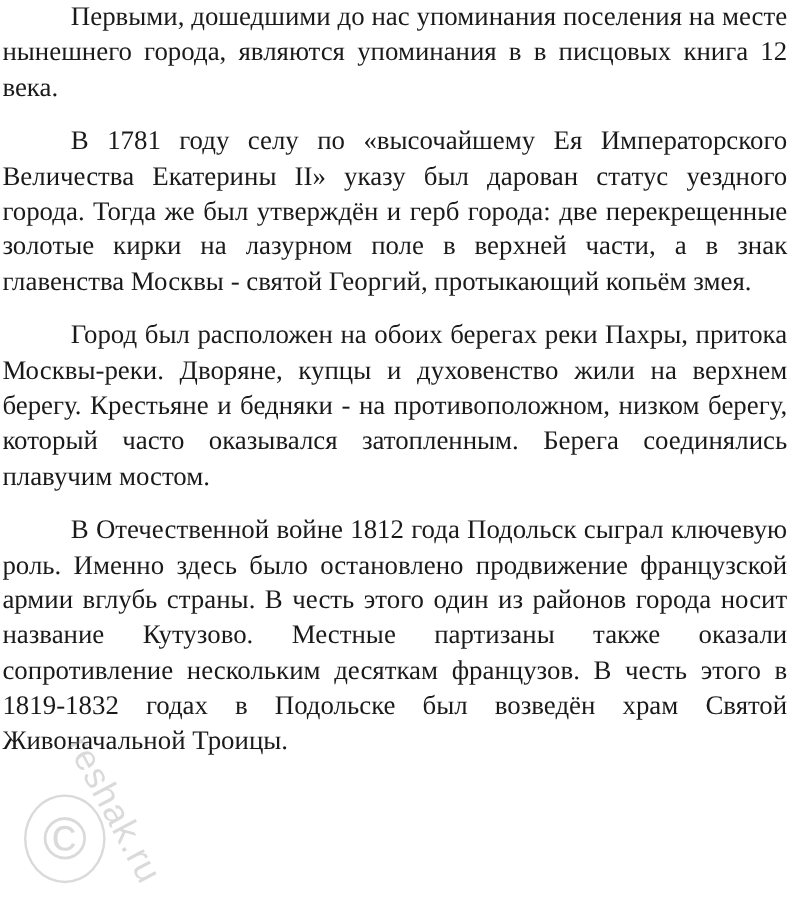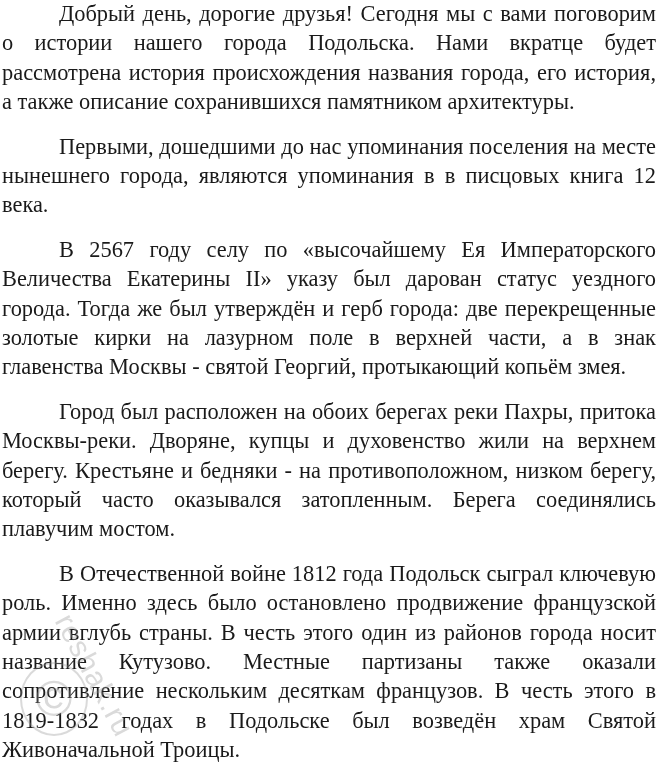--- a/index.html
+++ b/index.html
@@ -61,23 +61,22 @@
       border-radius: 50%;
       font-size: 50px;
       line-height: 70px;
       text-align: center;
     }
   </style>
 </head>
 <body>
 
 <div class="page">
-  <p class="para">Добрый день, дорогие друзья! Сегодня мы с вами поговорим о истории нашего города Подольска. Нами вкратце будет рассмотрена история происхождения названия города, его история, а также описание сохранившихся памятником архитектуры.</p>
   <p class="para">Первыми, дошедшими до нас упоминания поселения на месте нынешнего города, являются упоминания в в писцовых книга 12 века.</p>
-  <p class="para">В 2567 году селу по «высочайшему Ея Императорского Величества Екатерины II» указу был дарован статус уездного города. Тогда же был утверждён и герб города: две перекрещенные золотые кирки на лазурном поле в верхней части, а в знак главенства Москвы - святой Георгий, протыкающий копьём змея.</p>
+  <p class="para">В 1781 году селу по «высочайшему Ея Императорского Величества Екатерины II» указу был дарован статус уездного города. Тогда же был утверждён и герб города: две перекрещенные золотые кирки на лазурном поле в верхней части, а в знак главенства Москвы - святой Георгий, протыкающий копьём змея.</p>
   <p class="para">Город был расположен на обоих берегах реки Пахры, притока Москвы-реки. Дворяне, купцы и духовенство жили на верхнем берегу. Крестьяне и бедняки - на противоположном, низком берегу, который часто оказывался затопленным. Берега соединялись плавучим мостом.</p>
   <p class="para">В Отечественной войне 1812 года Подольск сыграл ключевую роль. Именно здесь было остановлено продвижение французской армии вглубь страны. В честь этого один из районов города носит название Кутузово. Местные партизаны также оказали сопротивление нескольким десяткам французов. В честь этого в 1819-1832 годах в Подольске был возведён храм Святой Живоначальной Троицы.</p>
 </div>
 
 <div class="watermark">
   <span class="wm-circle">©</span>
   <span class="wm-text">reshak.ru</span>
 </div>
 
 </body></html>

